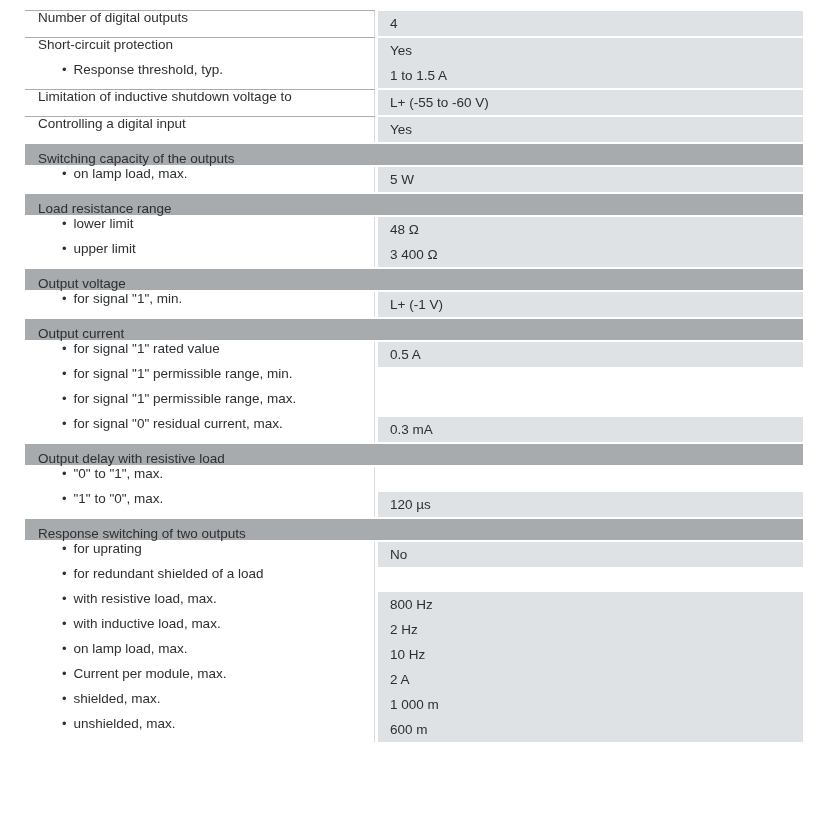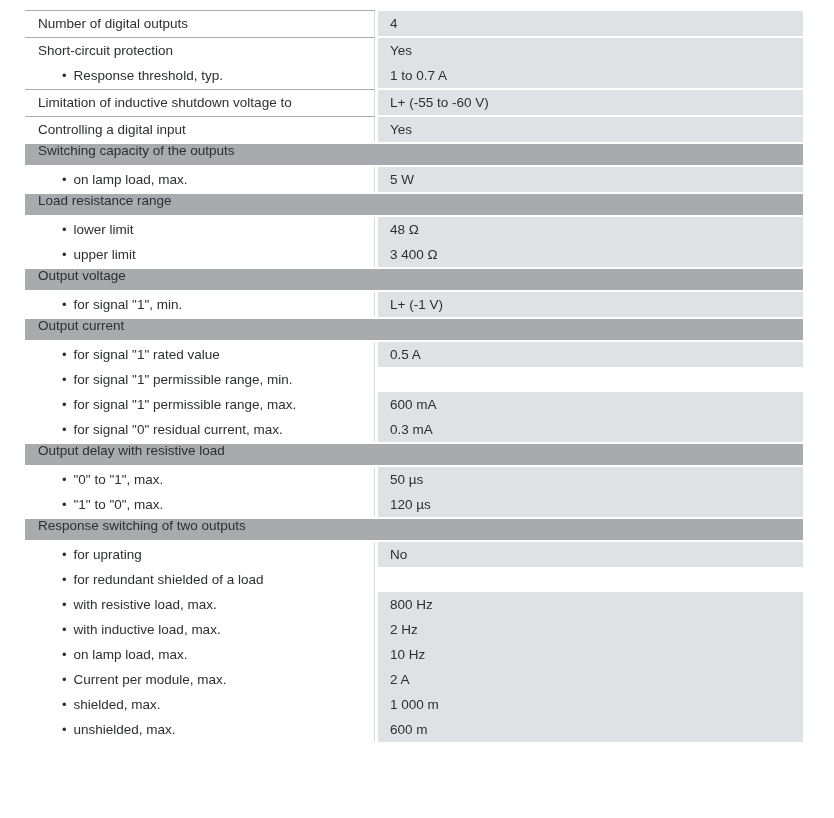--- a/index.html
+++ b/index.html
@@ -22,36 +22,36 @@
     width: 778px;
     font-size: 13.5px;
     line-height: 1;
   }
   
   .group-section {
     margin: 2px 0;
     height: 21px;
     background: var(--section-bg, #a7abae);
     display: flex;
-    align-items: flex-start;
+    align-items: flex-end;
     padding-left: 13px;
     box-sizing: border-box;
   }
   
   .group-items.separated { margin-top: 2px; }
   .spec-table > *:first-child { margin-top: 0; }
   .group-items.separated > .row:first-child > .cell-label {
     box-shadow: 0 -1px 0 var(--separator, #a9adb0);
   }
   .row { display: flex; }
   .cell-label {
     width: 350px;
     min-height: 25px;
     display: flex;
-    align-items: center;
+    align-items: flex-start;
     padding-left: 13px;
     box-sizing: border-box;
     background: #ffffff;
     margin-right: 3px;
     border-right: 1px solid #d8dbdd;
   }
   .cell-label.bulleted { padding-left: 37px; }
   .bullet {
     margin-right: 7px;
     font-size: 13px;
@@ -90,21 +90,21 @@
         <div class="cell-value">
           <span class="value-text">Yes</span>
         </div>
       </div>
       <div class="row">
         <div class="cell-label bulleted">
           <span class="bullet">•</span>
           <span class="label-text">Response threshold, typ.</span>
         </div>
         <div class="cell-value">
-          <span class="value-text">1 to 0.7 A</span>
+          <span class="value-text">1 to 1.5 A</span>
         </div>
       </div>
     </div>
     <div class="group-items separated">
       <div class="row">
         <div class="cell-label">
           <span class="label-text">Limitation of inductive shutdown voltage to</span>
         </div>
         <div class="cell-value">
           <span class="value-text">L+ (-55 to -60 V)</span>
@@ -189,45 +189,39 @@
         <div class="cell-label bulleted">
           <span class="bullet">•</span>
           <span class="label-text">for signal "1" permissible range, min.</span>
         </div>
       </div>
       <div class="row">
         <div class="cell-label bulleted">
           <span class="bullet">•</span>
           <span class="label-text">for signal "1" permissible range, max.</span>
         </div>
-        <div class="cell-value">
-          <span class="value-text">600 mA</span>
-        </div>
       </div>
       <div class="row">
         <div class="cell-label bulleted">
           <span class="bullet">•</span>
           <span class="label-text">for signal "0" residual current, max.</span>
         </div>
         <div class="cell-value">
           <span class="value-text">0.3 mA</span>
         </div>
       </div>
     </div>
     <div class="group-section">
       <span class="section-label">Output delay with resistive load</span>
     </div>
     <div class="group-items">
       <div class="row">
         <div class="cell-label bulleted">
           <span class="bullet">•</span>
           <span class="label-text">"0" to "1", max.</span>
-        </div>
-        <div class="cell-value">
-          <span class="value-text">50 µs</span>
         </div>
       </div>
       <div class="row">
         <div class="cell-label bulleted">
           <span class="bullet">•</span>
           <span class="label-text">"1" to "0", max.</span>
         </div>
         <div class="cell-value">
           <span class="value-text">120 µs</span>
         </div>

